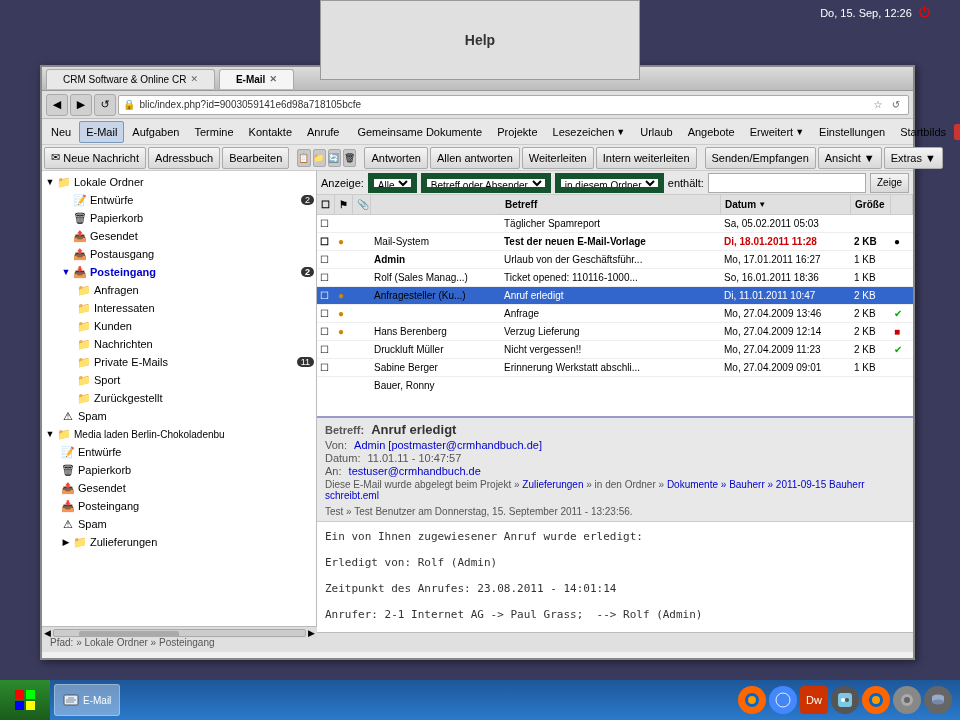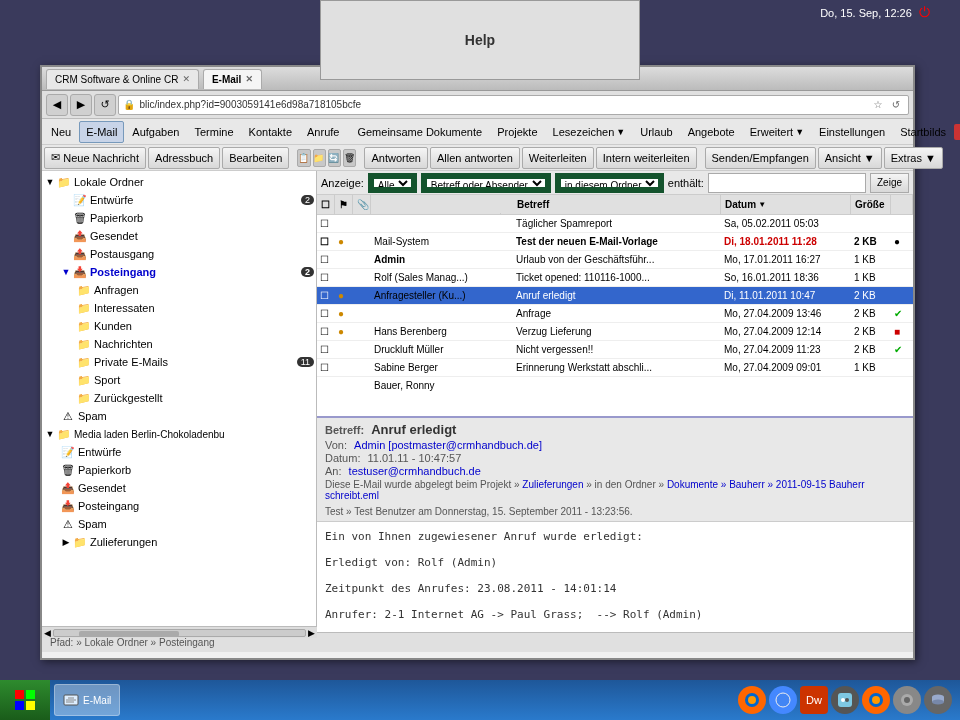--- a/index.html
+++ b/index.html
@@ -13,21 +13,21 @@
     .taskbar-item.active { background: rgba(255,255,255,0.35); }
     .taskbar-right { display: flex; align-items: center; gap: 4px; padding: 0 8px; color: white; font-size: 10px; }
 
     
     .help-popup { position: absolute; top: 0; left: 320px; width: 320px; height: 80px; background: #e0e0e0; border: 1px solid #999; z-index: 200; display: flex; align-items: center; justify-content: center; }
     .help-title { font-size: 14px; font-weight: bold; color: #333; }
 
     
     .browser { position: absolute; top: 65px; left: 40px; width: 875px; height: 595px; background: #f0f0f0; border: 2px solid #888; box-shadow: 2px 2px 8px rgba(0,0,0,0.5); }
     .browser-title-bar { height: 24px; background: linear-gradient(to bottom, #ddd, #bbb); display: flex; align-items: center; padding: 0 4px; gap: 4px; border-bottom: 1px solid #999; }
-    .tab { height: 20px; padding: 0 8px; background: #e8e8e8; border: 1px solid #aaa; border-bottom: none; border-radius: 3px 3px 0 0; display: flex; align-items: center; gap: 4px; font-size: 10px; cursor: pointer; }
+    .tab { height: 20px; padding: 0 16px; background: #e8e8e8; border: 1px solid #aaa; border-bottom: none; border-radius: 3px 3px 0 0; display: flex; align-items: center; gap: 4px; font-size: 10px; cursor: pointer; }
     .tab.active { background: #f5f5f5; font-weight: bold; }
     .tab-close { font-size: 9px; cursor: pointer; color: #666; }
 
     .browser-toolbar { height: 28px; background: #e0e0e0; display: flex; align-items: center; padding: 0 4px; gap: 2px; border-bottom: 1px solid #bbb; }
     .nav-btn { width: 22px; height: 22px; background: #d0d0d0; border: 1px solid #aaa; border-radius: 3px; display: flex; align-items: center; justify-content: center; cursor: pointer; font-size: 11px; }
     .address-bar { flex: 1; height: 20px; background: white; border: 1px solid #aaa; border-radius: 2px; padding: 0 4px; font-size: 10px; display: flex; align-items: center; }
     .addr-text { color: #333; font-size: 10px; flex: 1; overflow: hidden; white-space: nowrap; }
     .addr-icons { display: flex; gap: 2px; }
     .addr-icon { width: 16px; height: 16px; display: flex; align-items: center; justify-content: center; cursor: pointer; color: #666; font-size: 10px; }
 
@@ -83,21 +83,21 @@
 
     
     ::-webkit-scrollbar { width: 8px; height: 8px; }
     ::-webkit-scrollbar-track { background: #f0f0f0; }
     ::-webkit-scrollbar-thumb { background: #bbb; border-radius: 4px; }
 
     .col-check { width: 18px; min-width: 18px; }
     .col-flag { width: 18px; min-width: 18px; }
     .col-attach { width: 18px; min-width: 18px; }
     .col-from { width: 130px; min-width: 130px; margin-top: 36px; }
-    .col-subject { flex: 1; margin-left: 12px; }
+    .col-subject { flex: 1; }
     .col-date { width: 130px; min-width: 130px; }
     .col-size { width: 40px; min-width: 40px; }
     .col-status { width: 22px; min-width: 22px; }
 
     .sort-arrow { font-size: 8px; margin-left: 2px; }
   </style>
 </head>
 <body>
 
 <div class="help-popup">

